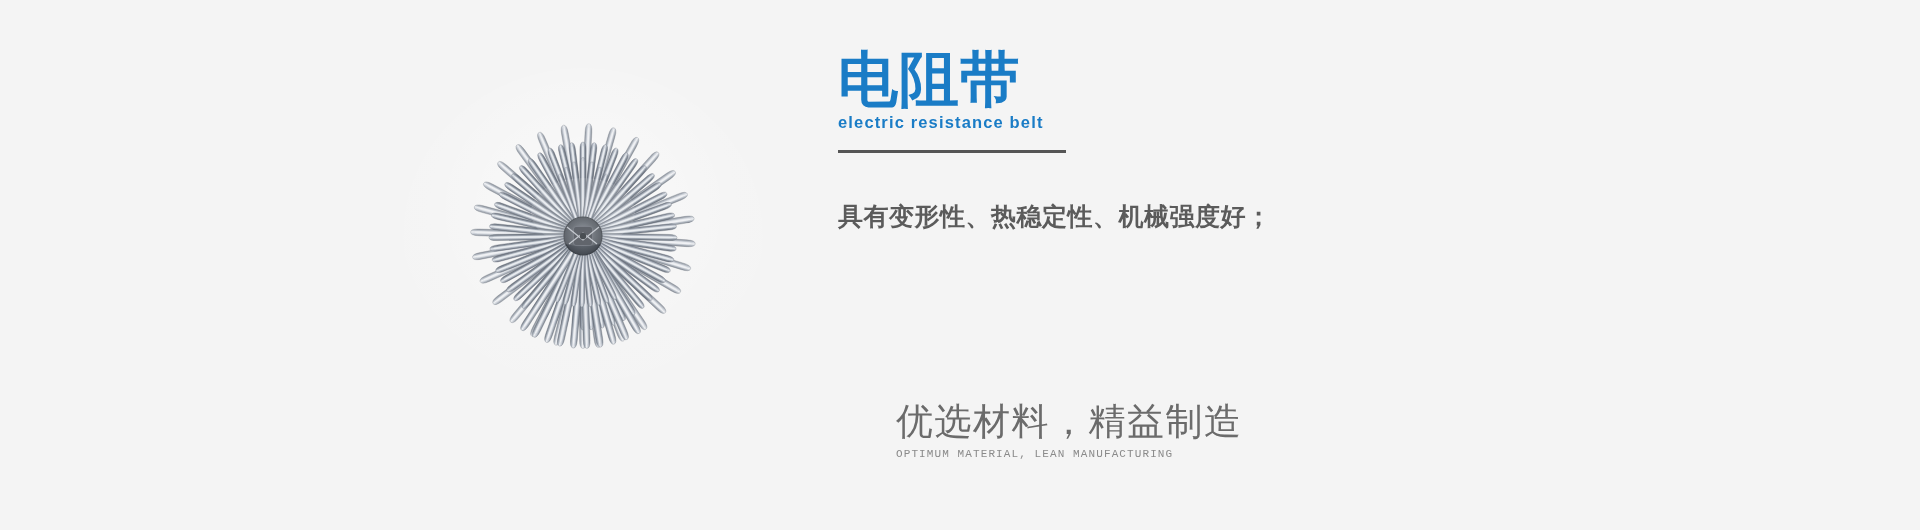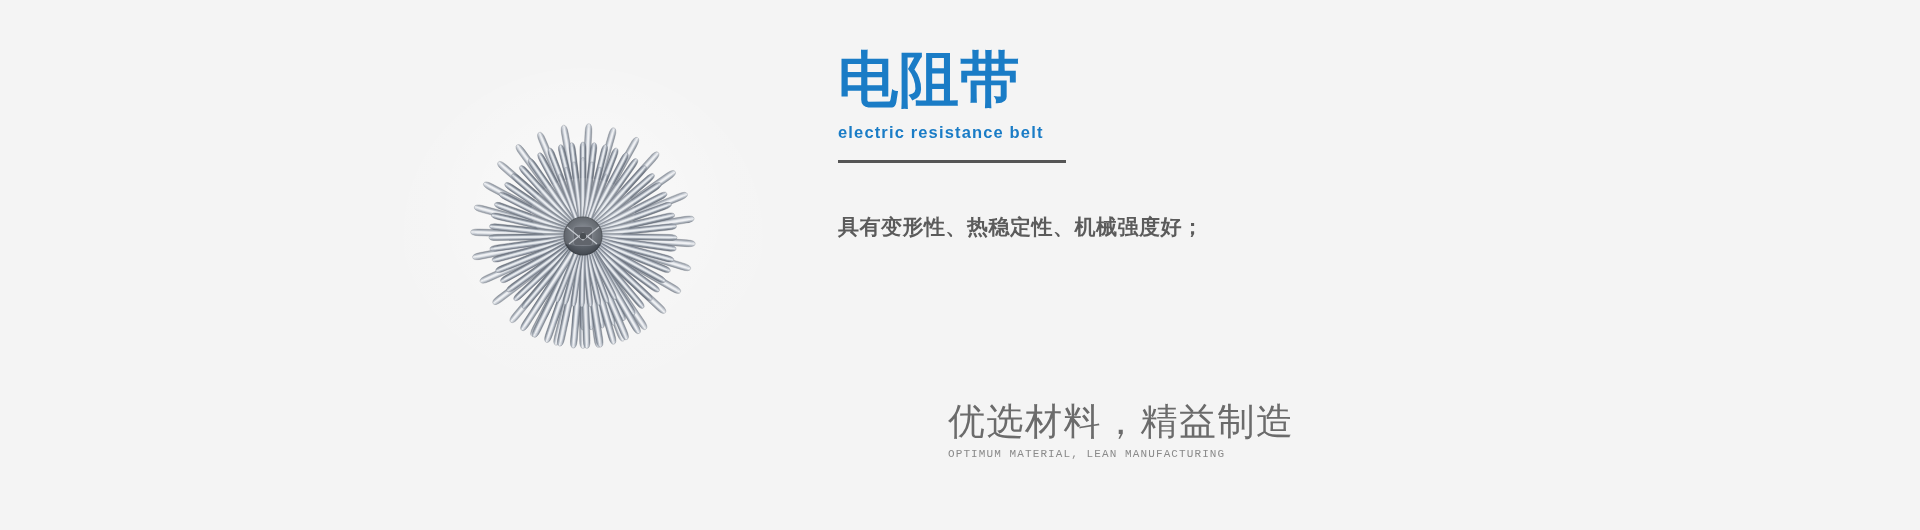--- a/index.html
+++ b/index.html
@@ -47,49 +47,48 @@
   #title-cn {
     font-size:60px;
     line-height:1.12;
     font-weight:bold;
     color:#1a7cc6;
     letter-spacing:1px;
     white-space:nowrap;
   }
 
   #title-en {
-    margin-top:10px;
     font-size:16.5px;
     font-weight:bold;
     color:#1a7cc6;
     letter-spacing:1.15px;
     white-space:nowrap;
   }
 
   #title-divider {
     margin-top:18px;
     width:228px;
     height:3px;
     background:#555555;
   }
 
   #description {
     margin-top:38px;
-    font-size:21px;
+    font-size:25px;
     line-height:51px;
     color:#5b5b5b;
     font-weight:bold;
     letter-spacing:0.5px;
   }
   #description .desc-line { display:block; white-space:nowrap; }
 
   
   #slogan {
     position:absolute;
-    left:948px;
+    left:896px;
     top:398px;
     text-align:left;
   }
 
   #slogan-cn {
     font-size:37px;
     line-height:48px;
     color:#6b6b6b;
     font-weight:normal;
     letter-spacing:1.5px;

